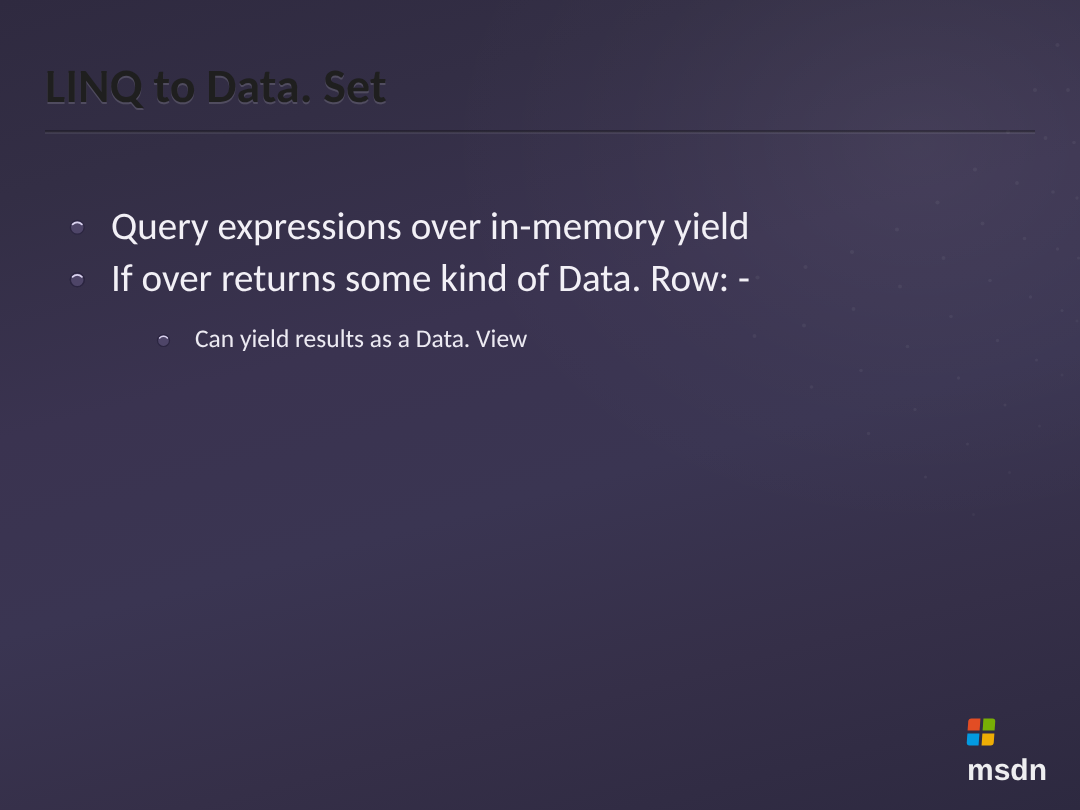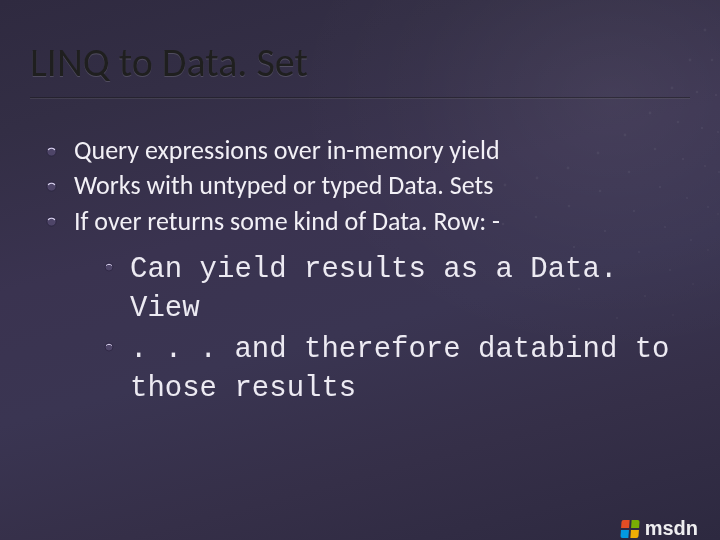--- a/index.html
+++ b/index.html
@@ -28,22 +28,22 @@
   }
   .dots svg { position:absolute; top:0; left:0; }
 
   .title-wrap {
     position: absolute;
     left: 30px;
     right: 30px;
     top: 38px;
   }
   .title {
-    font-size: 40px;
-    font-weight: 400;
+    font-size: 32px;
+    font-weight: 700;
     color: #1f1f1f;
     letter-spacing: 0px;
     text-shadow: 0 1px 0 rgba(255,255,255,0.15);
     margin: 0 0 10px 0;
   }
   .rule {
     height: 2px;
     background: linear-gradient(to bottom, rgba(0,0,0,0.55), rgba(255,255,255,0.15));
     width: 100%;
   }
@@ -68,44 +68,43 @@
     margin: 0 0 2px 0;
   }
   ul.level2 {
     list-style: none;
     margin: 12px 0 0 0;
     padding: 0 0 0 30px;
   }
   ul.level2 > li {
     position: relative;
     padding-left: 26px;
-    font-size: 29px;
+    font-size: 17px;
     line-height: 1.35;
     color: #eceaf2;
     margin: 0 0 2px 0;
-    font-family: Liberation Mono, monospace;
   }
   .bullet {
     position: absolute;
     left: 0;
     top: 0.46em;
     width: 11px;
     height: 11px;
   }
   .level2 .bullet { width:10px; height:10px; top:0.42em; }
   .bullet svg { display:block; }
 
   .footer-logo {
     position: absolute;
     right: 22px;
-    bottom: 0;
+    bottom: 14px;
     display: flex;
-    align-items: center;
     gap: 6px;
     opacity: 0.92;
+    flex-direction: column;
   }
   .ms-flag {
     width: 18px; height: 18px;
     display: grid;
     grid-template-columns: 1fr 1fr;
     grid-template-rows: 1fr 1fr;
     gap: 1.5px;
     transform: skewX(-4deg);
   }
   .ms-flag span { display:block; }
@@ -215,21 +214,20 @@
         <span>Query expressions over in-memory yield</span>
       </li>
       <li>
         <span class="bullet">
           <svg width="11" height="11" viewBox="0 0 10 10">
               <circle cx="5" cy="5" r="4.2" fill="#4e4568"></circle>
               <circle cx="5" cy="5" r="4.2" fill="none" stroke="#2b2540" stroke-width="0.8"></circle>
               <path d="M2.2 3.2 A4 4 0 0 1 7.8 3.2" fill="none" stroke="#d9d2ee" stroke-width="1.1" stroke-linecap="round"></path>
             </svg>
         </span>
-        <span>Works with untyped or typed Data. Sets</span>
       </li>
       <li>
         <span class="bullet">
           <svg width="11" height="11" viewBox="0 0 10 10">
               <circle cx="5" cy="5" r="4.2" fill="#4e4568"></circle>
               <circle cx="5" cy="5" r="4.2" fill="none" stroke="#2b2540" stroke-width="0.8"></circle>
               <path d="M2.2 3.2 A4 4 0 0 1 7.8 3.2" fill="none" stroke="#d9d2ee" stroke-width="1.1" stroke-linecap="round"></path>
             </svg>
         </span>
         <span>If over returns some kind of Data. Row: -</span>
@@ -238,30 +236,20 @@
           <li>
             <span class="bullet">
               <svg width="10" height="10" viewBox="0 0 10 10">
                   <circle cx="5" cy="5" r="4" fill="#4e4568"></circle>
                   <circle cx="5" cy="5" r="4" fill="none" stroke="#2b2540" stroke-width="0.8"></circle>
                   <path d="M2.4 3.3 A3.6 3.6 0 0 1 7.6 3.3" fill="none" stroke="#d9d2ee" stroke-width="1.0" stroke-linecap="round"></path>
                 </svg>
             </span>
             <span>Can yield results as a Data. View</span>
           </li>
-          <li>
-            <span class="bullet">
-              <svg width="10" height="10" viewBox="0 0 10 10">
-                  <circle cx="5" cy="5" r="4" fill="#4e4568"></circle>
-                  <circle cx="5" cy="5" r="4" fill="none" stroke="#2b2540" stroke-width="0.8"></circle>
-                  <path d="M2.4 3.3 A3.6 3.6 0 0 1 7.6 3.3" fill="none" stroke="#d9d2ee" stroke-width="1.0" stroke-linecap="round"></path>
-                </svg>
-            </span>
-            <span>. . . and therefore databind to those results</span>
-          </li>
         </ul>
       </li>
     </ul>
   </div>
 
   <div class="footer-logo">
     <div class="ms-flag">
       <span class="a"></span>
         <span class="b"></span>
         <span class="c"></span>

